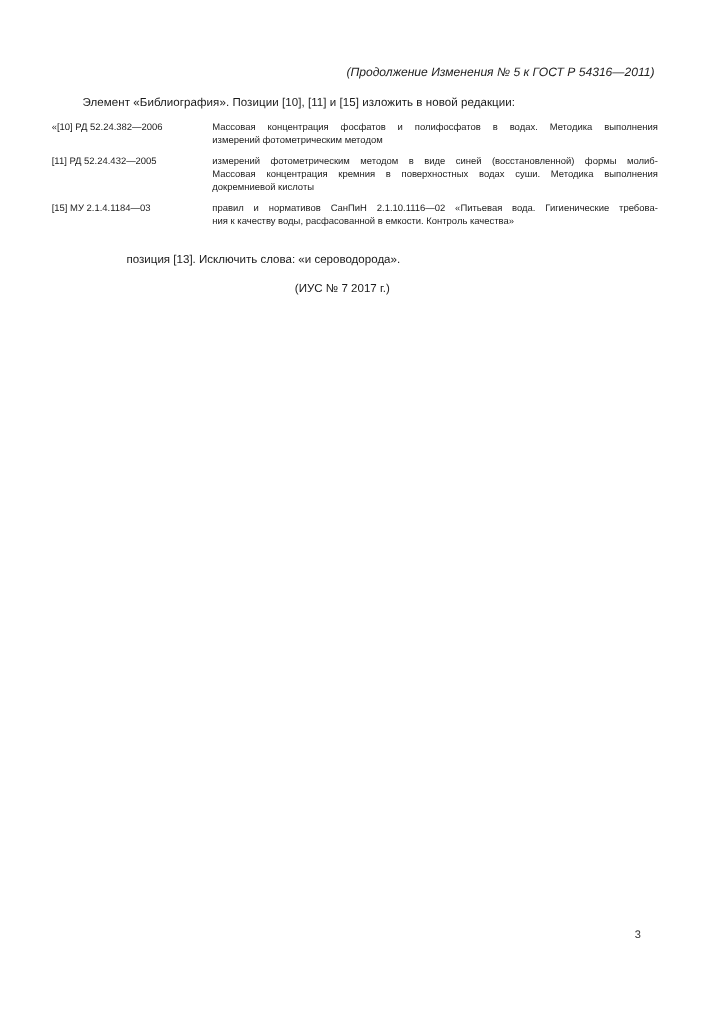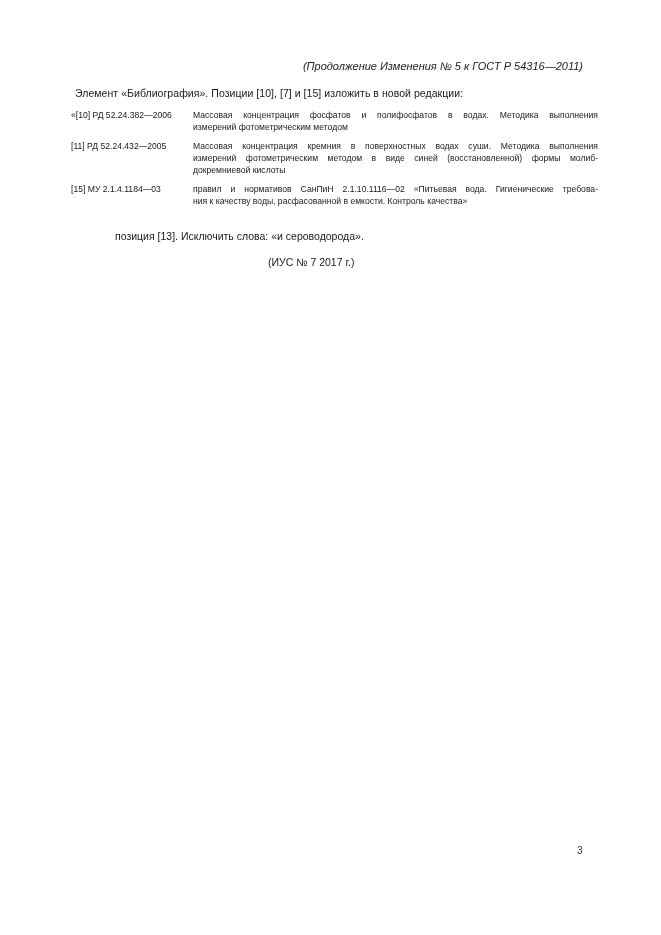--- a/index.html
+++ b/index.html
@@ -2,33 +2,33 @@
 <html><head>
   <meta charset="utf-8">
   <style>
     html, body { margin: 0; padding: 0; }
     body {
       width: 661px; height: 935px; background: #ffffff; position: relative;
       font-family: "Liberation Sans", "DejaVu Sans", sans-serif; color: #1a1a1a;
       overflow: hidden;
     }
     .page-header {
-      position: absolute; top: 60px; right: 78px;
+      position: absolute; top: 60px; right: 66px;
       font-size: 11px; font-style: italic; color: #222; white-space: nowrap;
     }
     .intro {
       position: absolute; top: 87px; left: 75px;
       font-size: 10.5px; white-space: nowrap; letter-spacing: 0.05px;
     }
     .bib-entry {
       position: absolute; left: 47px; width: 540px;
       font-size: 8.6px; line-height: 12.2px;
     }
     .bib-entry .ref {
-      position: absolute; left: 0; top: 0; white-space: nowrap; margin-left: 24px;
+      position: absolute; left: 0; top: 0; white-space: nowrap;
     }
     .bib-entry .desc {
       position: absolute; left: 146px; top: 0; width: 405px;
       text-align: justify; text-align-last: left;
     }
     .bib-entry .desc span.line { display: block; white-space: nowrap; text-align-last: justify; }
     .bib-entry .desc span.line.last { text-align-last: left; }
     #entry-10 { top: 109px; }
     #entry-11 { top: 140px; }
     #entry-15 { top: 183px; }
@@ -43,35 +43,35 @@
     .page-number {
       position: absolute; top: 845px; left: 577px;
       font-size: 10px; color: #333;
     }
   </style>
 </head>
 <body>
 
 <div class="page-header">(Продолжение Изменения № 5 к ГОСТ Р 54316—2011)</div>
 
-<div class="intro">Элемент «Библиография». Позиции [10], [7] и [15] изложить в новой редакции:</div>
+<div class="intro">Элемент «Библиография». Позиции [10], [11] и [15] изложить в новой редакции:</div>
 
 <div class="bib-entry" id="entry-10">
   <span class="ref">«[10]  РД 52.24.382—2006</span>
   <div class="desc">
     <span class="line">Массовая концентрация фосфатов и полифосфатов в водах. Методика выполнения</span>
     <span class="line last">измерений фотометрическим методом</span>
   </div>
 </div>
 
 <div class="bib-entry" id="entry-11">
   <span class="ref">[11]  РД 52.24.432—2005</span>
   <div class="desc">
+    <span class="line">измерений фотометрическим методом в виде синей (восстановленной) формы молиб-</span>
     <span class="line">Массовая концентрация кремния в поверхностных водах суши. Методика выполнения</span>
-    <span class="line">измерений фотометрическим методом в виде синей (восстановленной) формы молиб-</span>
     <span class="line last">докремниевой кислоты</span>
   </div>
 </div>
 
 <div class="bib-entry" id="entry-15">
   <span class="ref">[15]  МУ 2.1.4.1184—03</span>
   <div class="desc">
     <span class="line">правил и нормативов СанПиН 2.1.10.1116—02 «Питьевая вода. Гигиенические требова-</span>
     <span class="line last">ния к качеству воды, расфасованной в емкости. Контроль качества»</span>
   </div>

